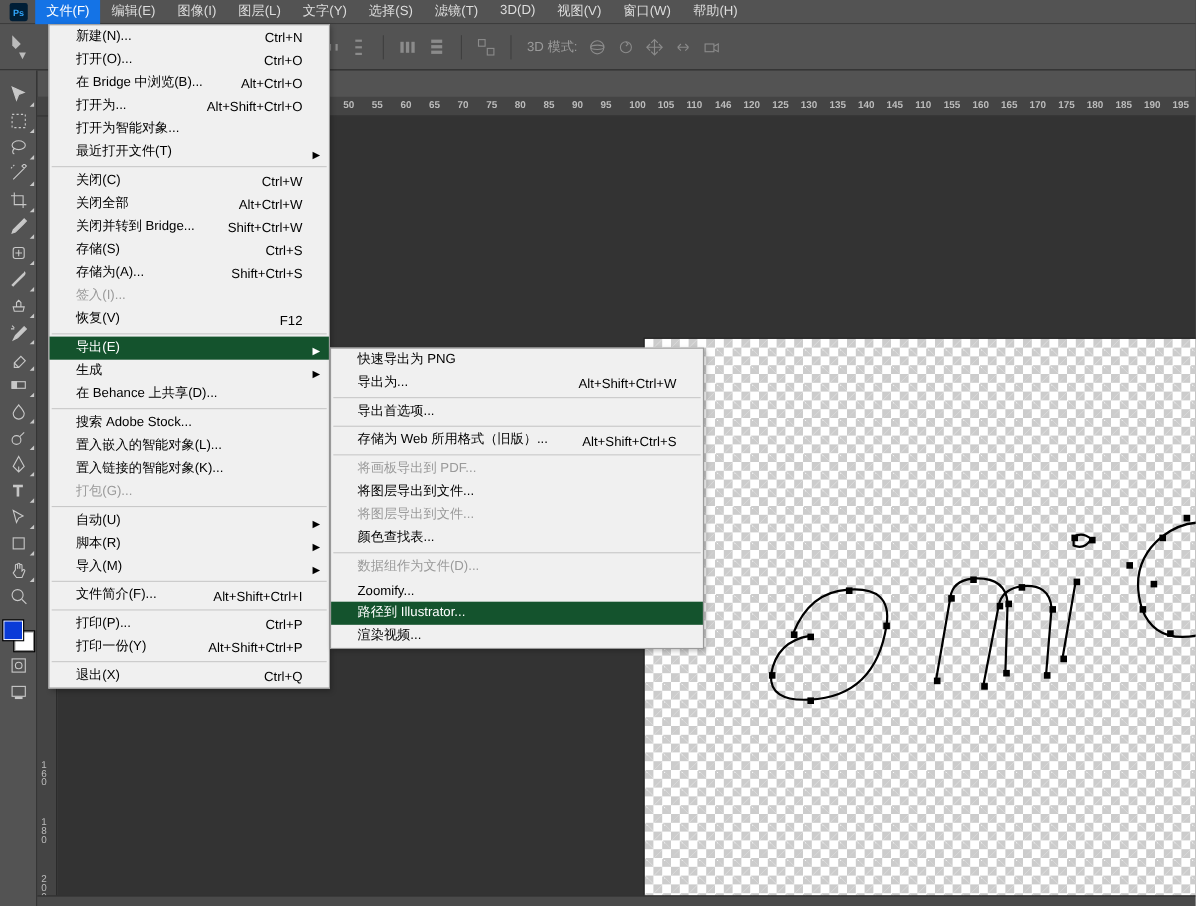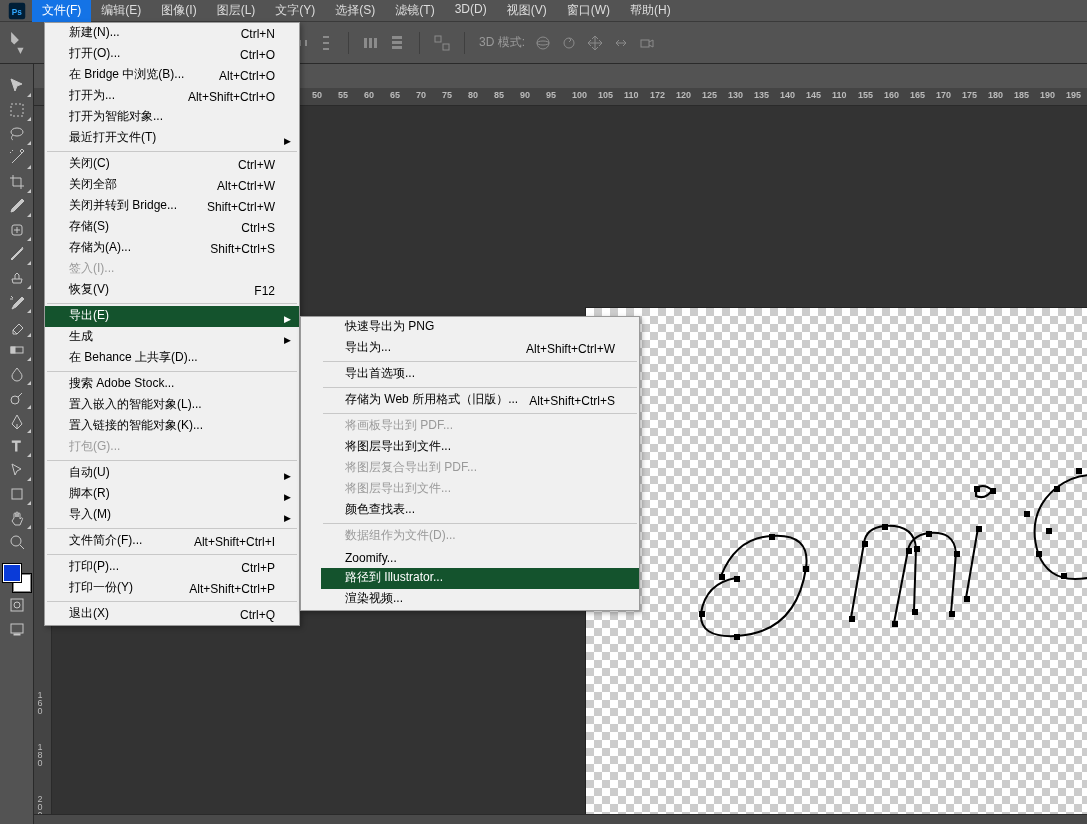--- a/index.html
+++ b/index.html
@@ -43,21 +43,21 @@
   background-size: 16px 16px; background-position: 0 0,0 8px,8px -8px,-8px 0px; background-color:#fff; outline: 1px solid #222; }
 
 .dropdown { position: absolute; background: #f0f0f0; border: 1px solid #9a9a9a; color: #000; font-size: 12px; box-shadow: 2px 2px 5px rgba(0,0,0,0.3); }
 .dropdown .row { display: flex; justify-content: space-between; align-items: flex-end; padding: 3px 24px 3px 24px; height: 21px; cursor: default; position: relative; }
 .dropdown .row.disabled { color: #9a9a9a; }
 .dropdown .row.hl { background: #14532d; color: #fff; }
 .dropdown .row .sub-arrow { position: absolute; right: 8px; }
 .dropdown .sep { height: 1px; background: #c8c8c8; margin: 2px 2px; }
 
 .dropdown.main { top: 22px; left: 44px; width: 256px; }
-.dropdown.sub { top: 316px; left: 300px; width: 340px; padding-left: 20px; }
+.dropdown.sub { top: 316px; left: 300px; width: 340px; }
 
 .statusbar { position: absolute; bottom: 0; left: 34px; right: 0; height: 10px; background: #4a4a4a; border-top: 1px solid #2a2a2a; }
 
 .draggable-top { position: absolute; top: 64px; left: 0; width: 34px; height: 12px; display: flex; justify-content:center; }
 
 svg { pointer-events: none; }
 </style>
 </head>
 <body>
 
@@ -386,21 +386,21 @@
       <div class="tick" style="left: 338px;">65</div>
       <div class="tick" style="left: 364px;">70</div>
       <div class="tick" style="left: 390px;">75</div>
       <div class="tick" style="left: 416px;">80</div>
       <div class="tick" style="left: 442px;">85</div>
       <div class="tick" style="left: 468px;">90</div>
       <div class="tick" style="left: 494px;">95</div>
       <div class="tick" style="left: 520px;">100</div>
       <div class="tick" style="left: 546px;">105</div>
       <div class="tick" style="left: 572px;">110</div>
-      <div class="tick" style="left: 598px;">172</div>
+      <div class="tick" style="left: 598px;">146</div>
       <div class="tick" style="left: 624px;">120</div>
       <div class="tick" style="left: 650px;">125</div>
       <div class="tick" style="left: 676px;">130</div>
       <div class="tick" style="left: 702px;">135</div>
       <div class="tick" style="left: 728px;">140</div>
       <div class="tick" style="left: 754px;">145</div>
       <div class="tick" style="left: 780px;">110</div>
       <div class="tick" style="left: 806px;">155</div>
       <div class="tick" style="left: 832px;">160</div>
       <div class="tick" style="left: 858px;">165</div>
@@ -605,23 +605,20 @@
       <span>Alt+Shift+Ctrl+S</span>
     </div>
     <div class="sep"></div>
     <div class="row disabled">
       <span>将画板导出到 PDF...</span>
     </div>
     <div class="row">
       <span>将图层导出到文件...</span>
     </div>
     <div class="row disabled">
-      <span>将图层复合导出到 PDF...</span>
-    </div>
-    <div class="row disabled">
       <span>将图层导出到文件...</span>
     </div>
     <div class="row">
       <span>颜色查找表...</span>
     </div>
     <div class="sep"></div>
     <div class="row disabled">
       <span>数据组作为文件(D)...</span>
     </div>
     <div class="row">

